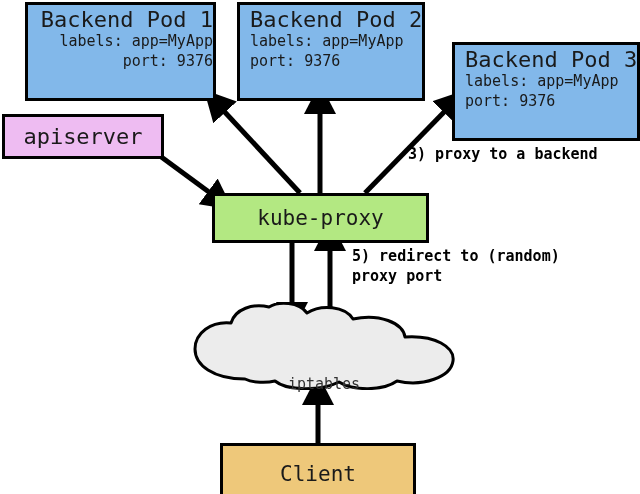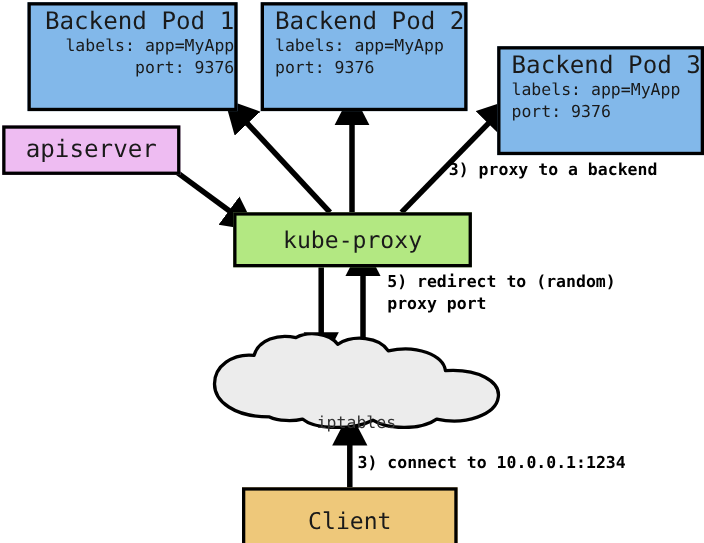--- a/index.html
+++ b/index.html
@@ -199,18 +199,17 @@
   </div>
 
   <div class="node" id="kubeproxy">
     <div class="title">kube-proxy</div>
   </div>
 
   <div class="node" id="client">
     <div class="title">Client</div>
   </div>
 
-  <div class="ann" id="ann3">3) connect to 10.0.0.1:1234</div>
   <div class="ann" id="ann4">5) redirect to (random)
 proxy port</div>
   <div class="ann" id="ann5">3) proxy to a backend</div>
 
 </div>
 
 </body></html>

